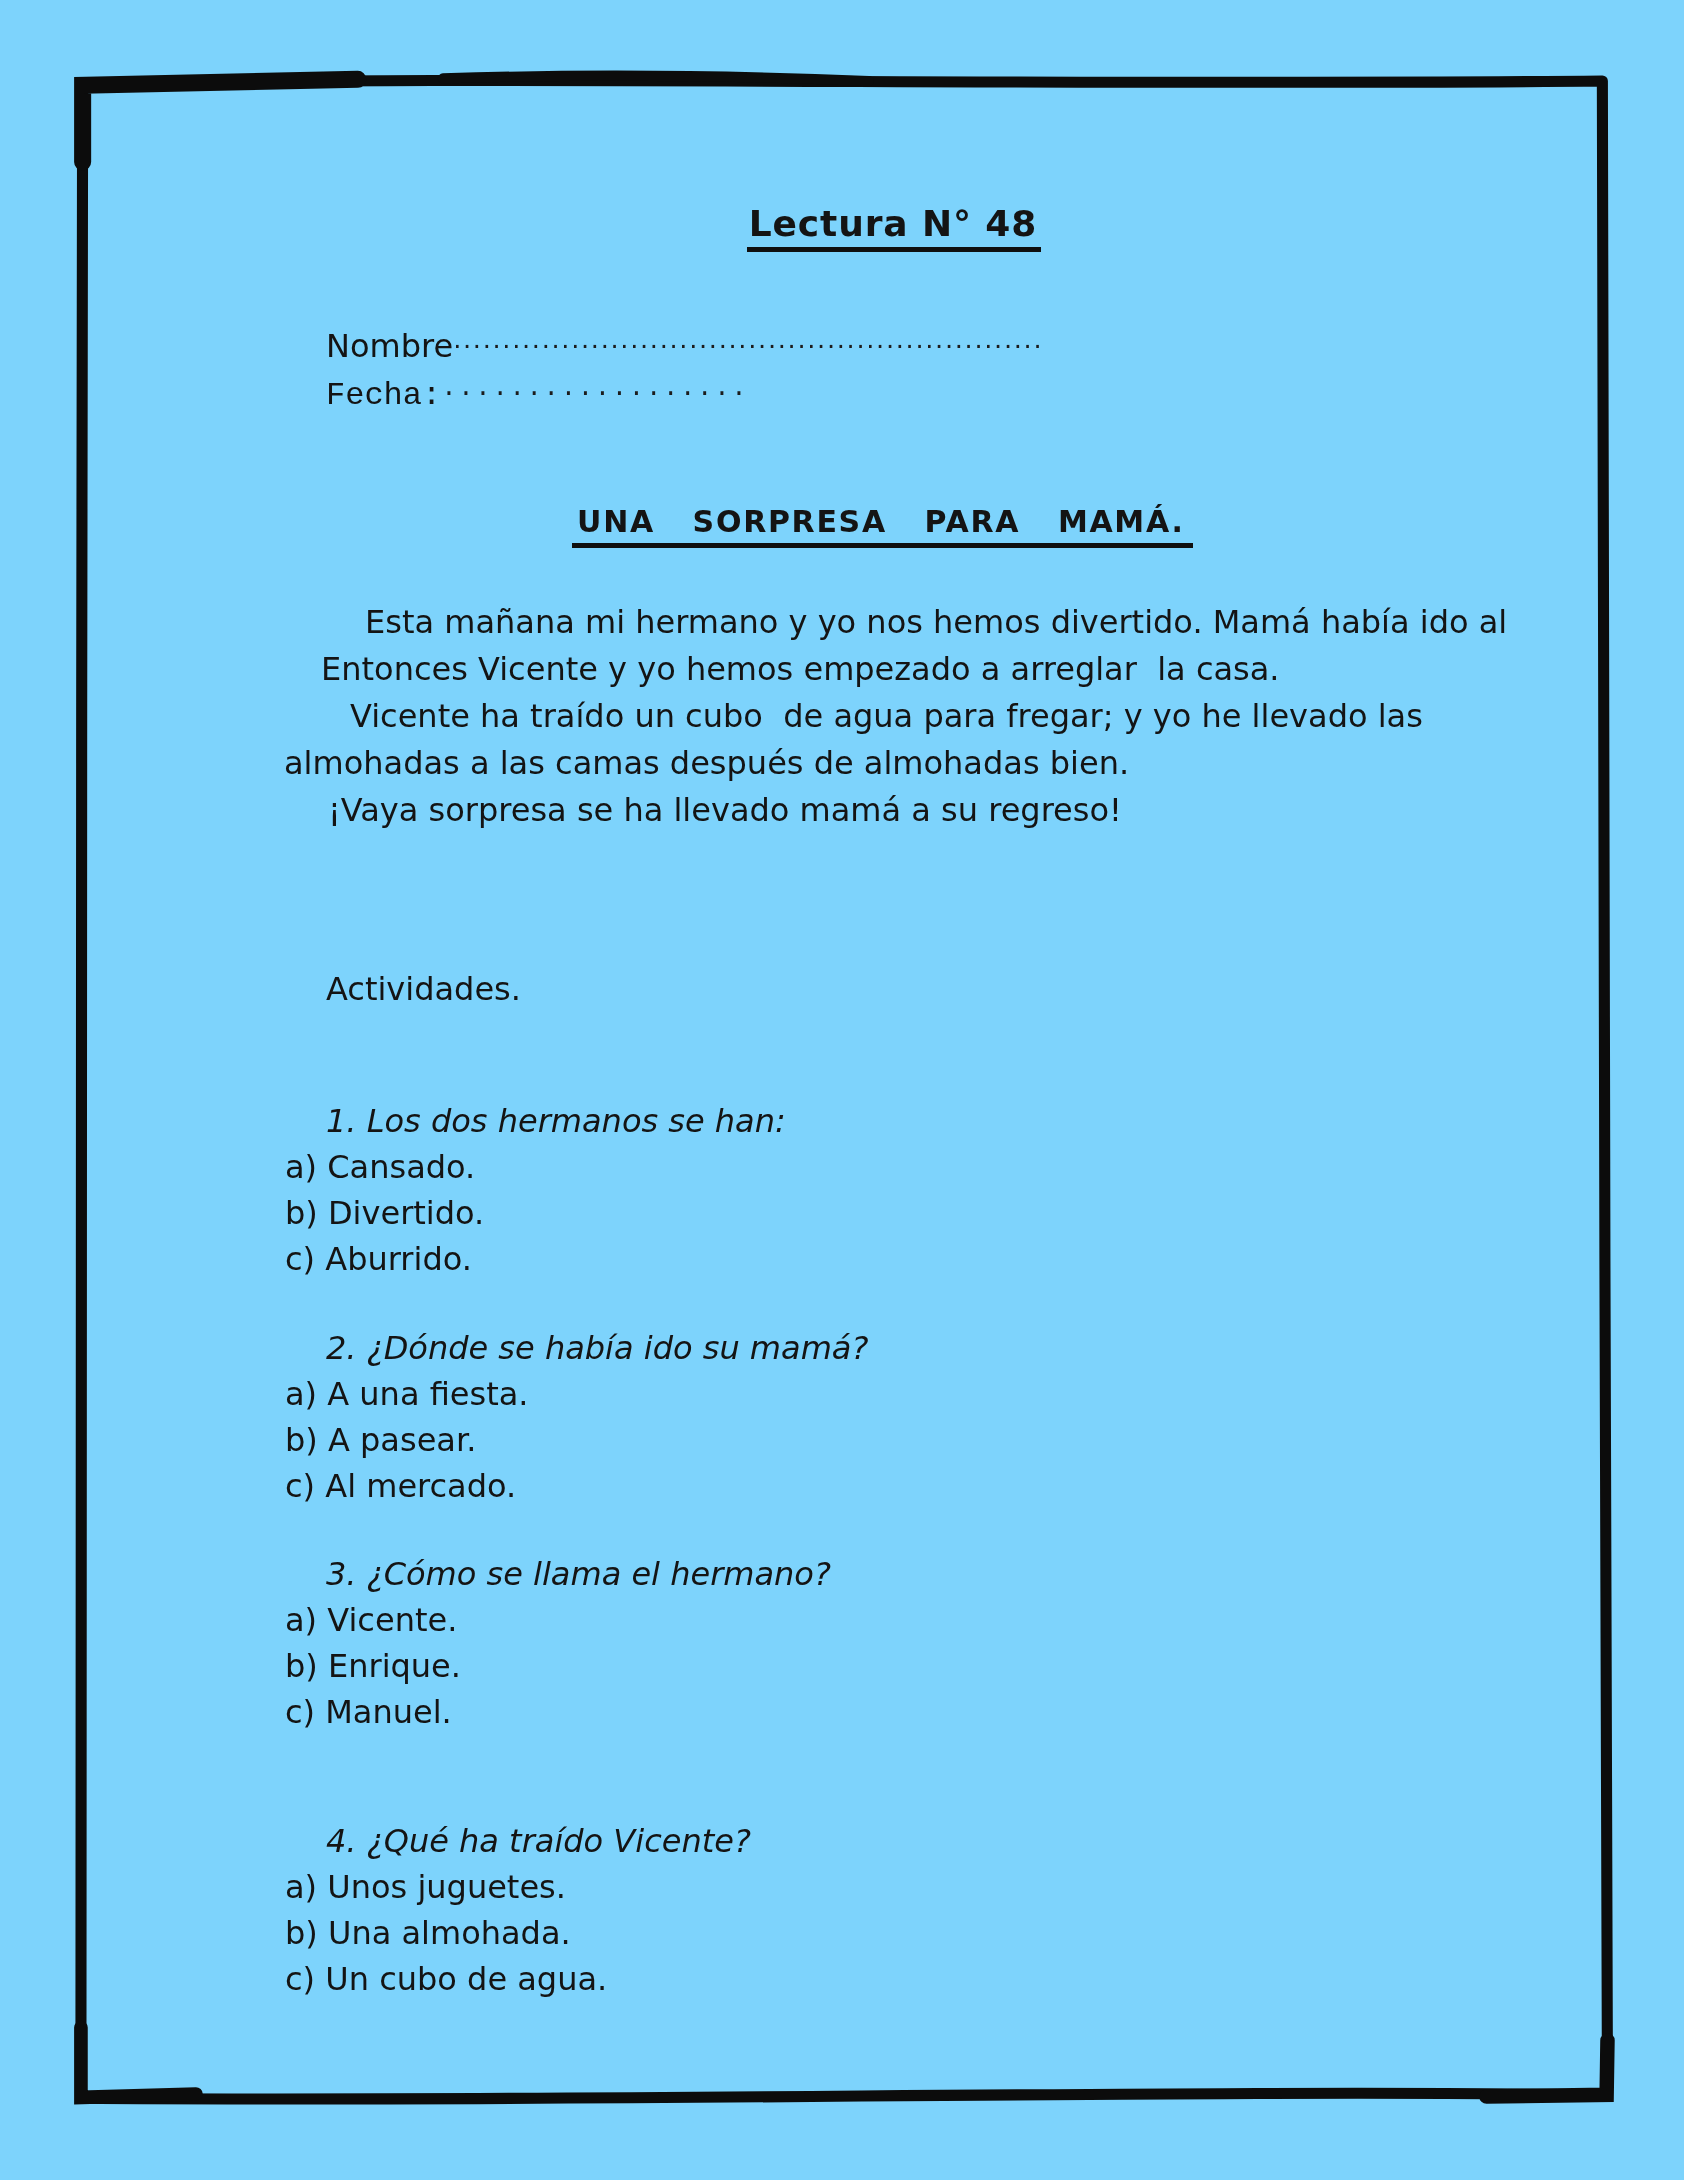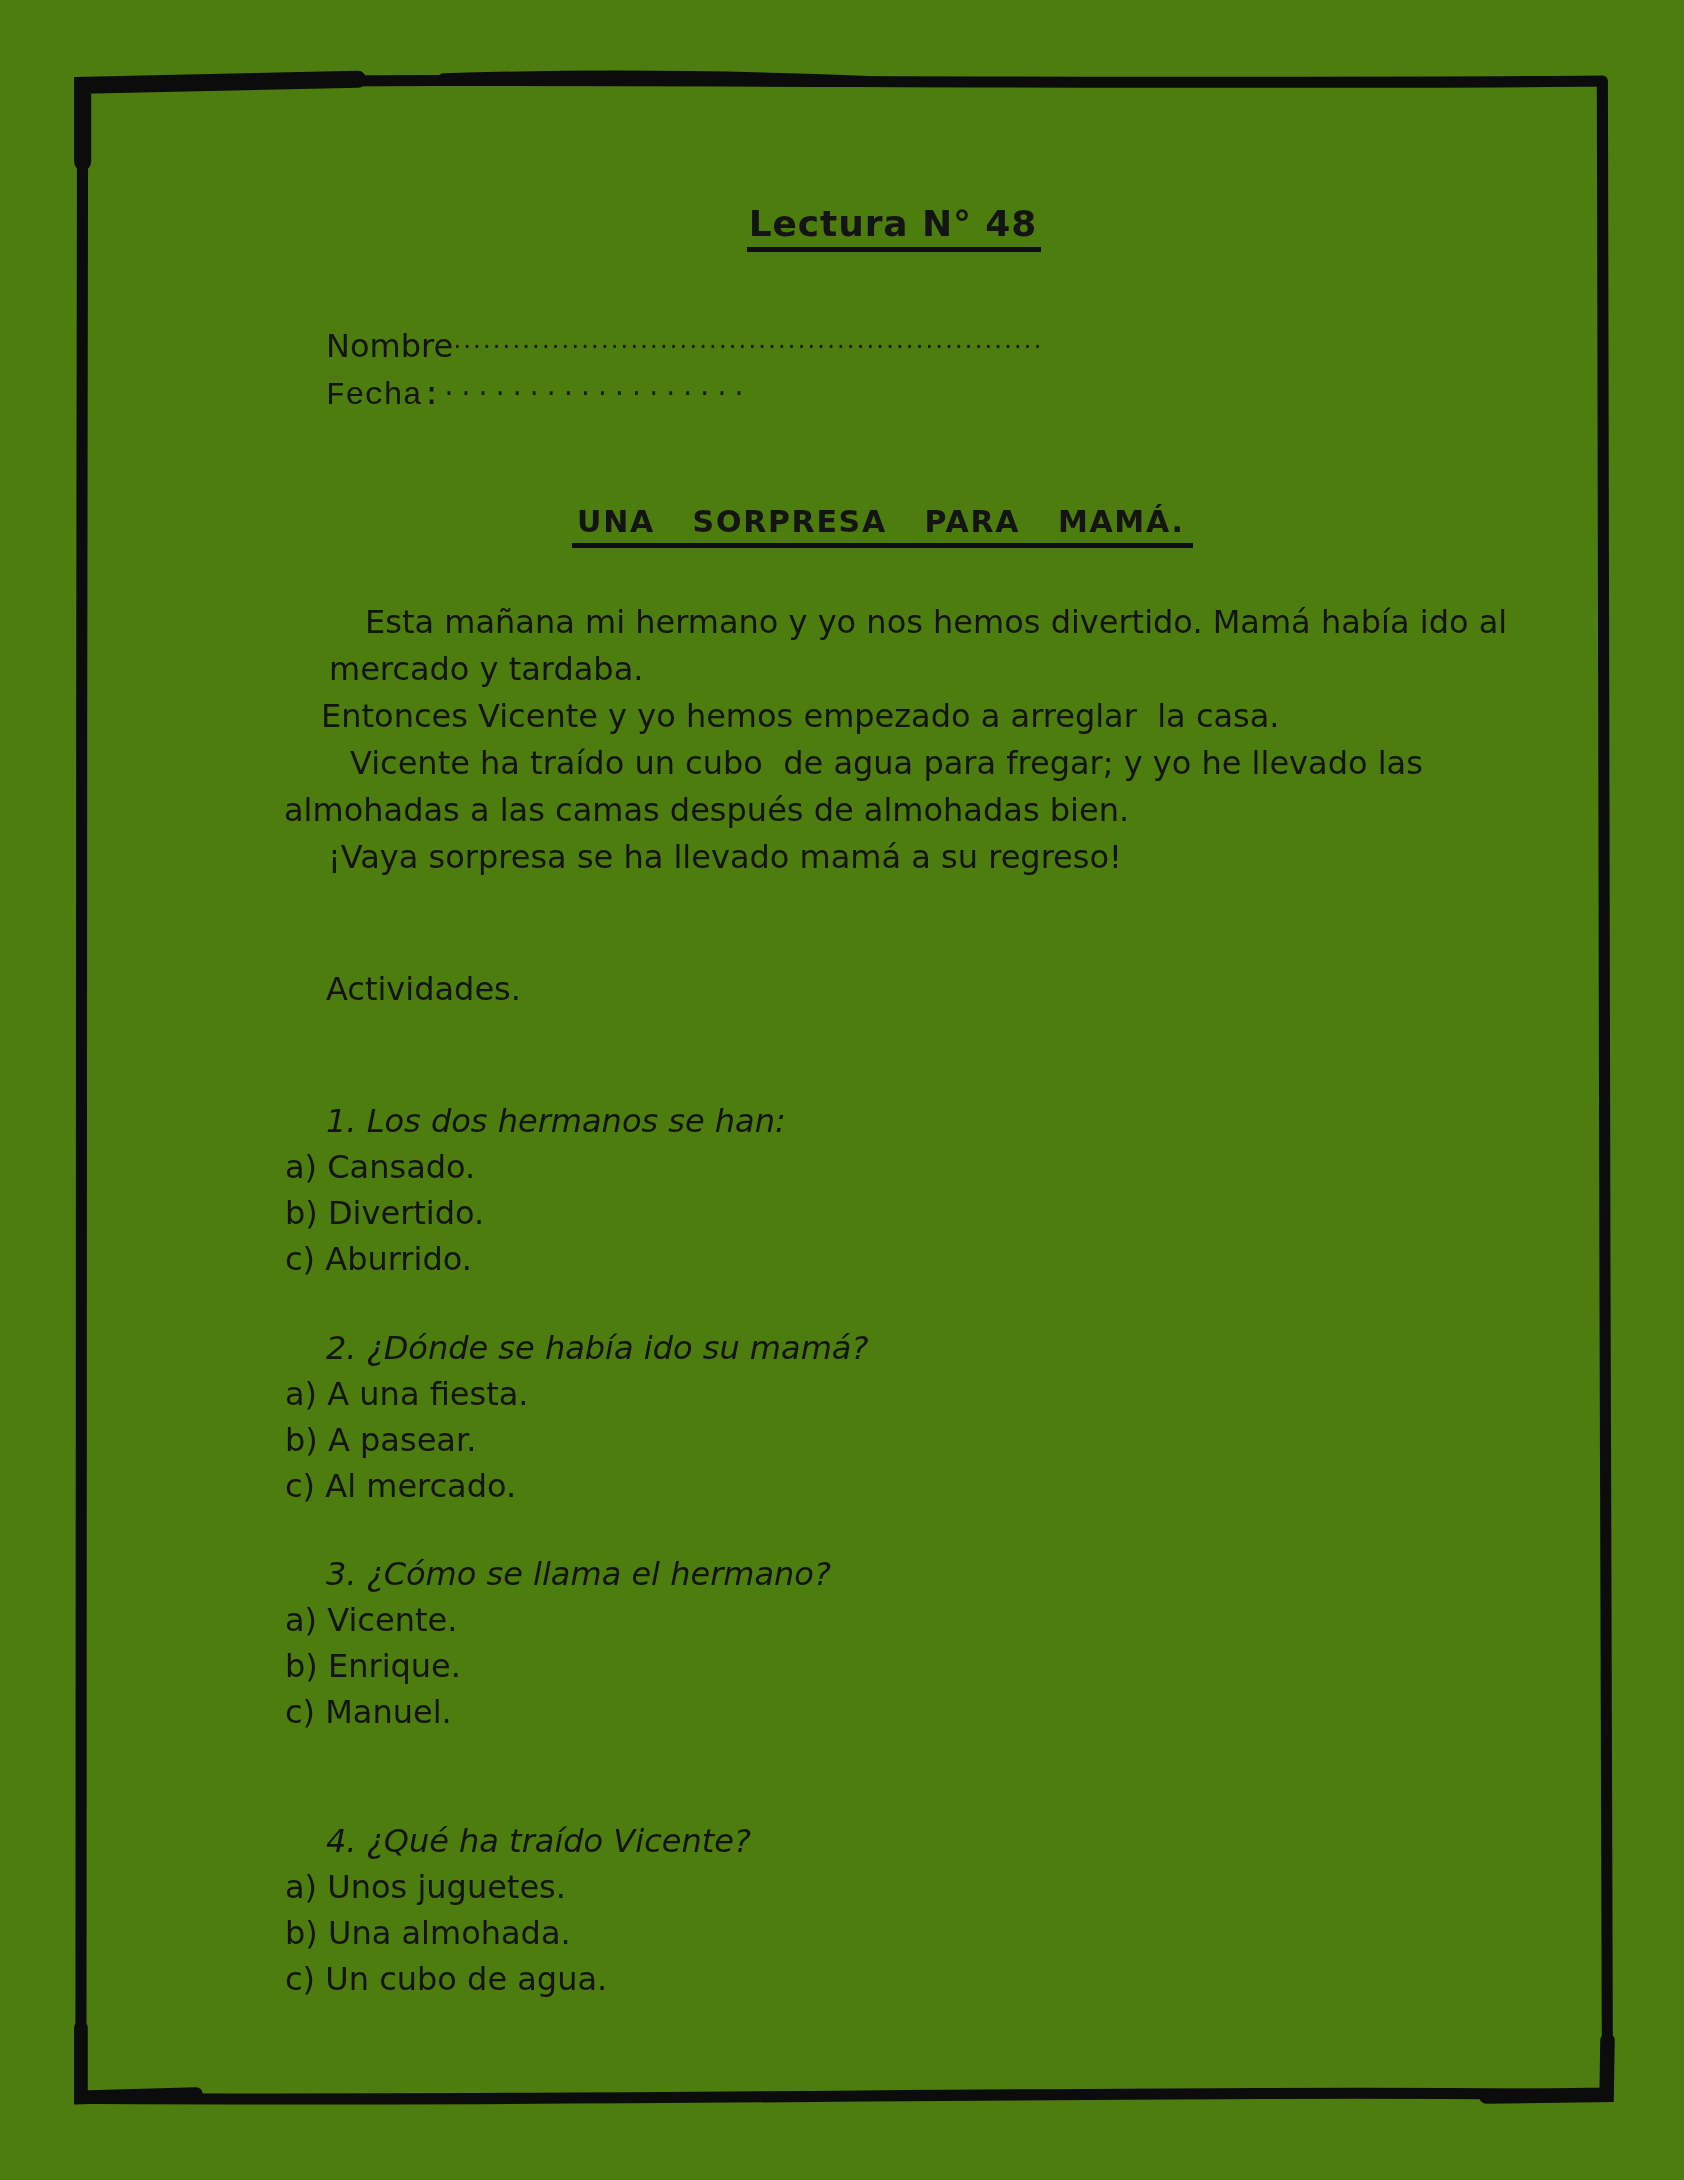--- a/index.html
+++ b/index.html
@@ -4,21 +4,21 @@
 <style>
   html, body {
     margin: 0;
     padding: 0;
     background: #ffffff;
   }
   .page {
     position: relative;
     width: 1685px;
     height: 2181px;
-    background: #4d7c0f;
+    background: #7dd3fc;
     font-family: "DejaVu Sans", "Liberation Sans", sans-serif;
     color: #141414;
     overflow: hidden;
   }
   .border-frame {
     position: absolute;
     left: 0; top: 0;
     width: 1685px;
     height: 2181px;
     pointer-events: none;
@@ -125,21 +125,20 @@
 
   <div class="field-row row-date">
     <span>Fecha:</span>
       <span class="dots dots-date">...........................................................</span>
   </div>
 
   <div class="reading-title">UNA SORPRESA PARA MAMÁ.</div>
 
   <div class="story">
     <div class="line ind-1">Esta mañana mi hermano y yo nos hemos divertido. Mamá había ido al</div>
-    <div class="line ind-2">mercado y tardaba.</div>
     <div class="line ind-3">Entonces Vicente y yo hemos empezado a arreglar  la casa.</div>
     <div class="line ind-4">Vicente ha traído un cubo  de agua para fregar; y yo he llevado las</div>
     <div class="line ind-5">almohadas a las camas después de almohadas bien.</div>
     <div class="line ind-6">¡Vaya sorpresa se ha llevado mamá a su regreso!</div>
   </div>
 
   <div class="activities-head">
     <div>Actividades.</div>
   </div>
 

